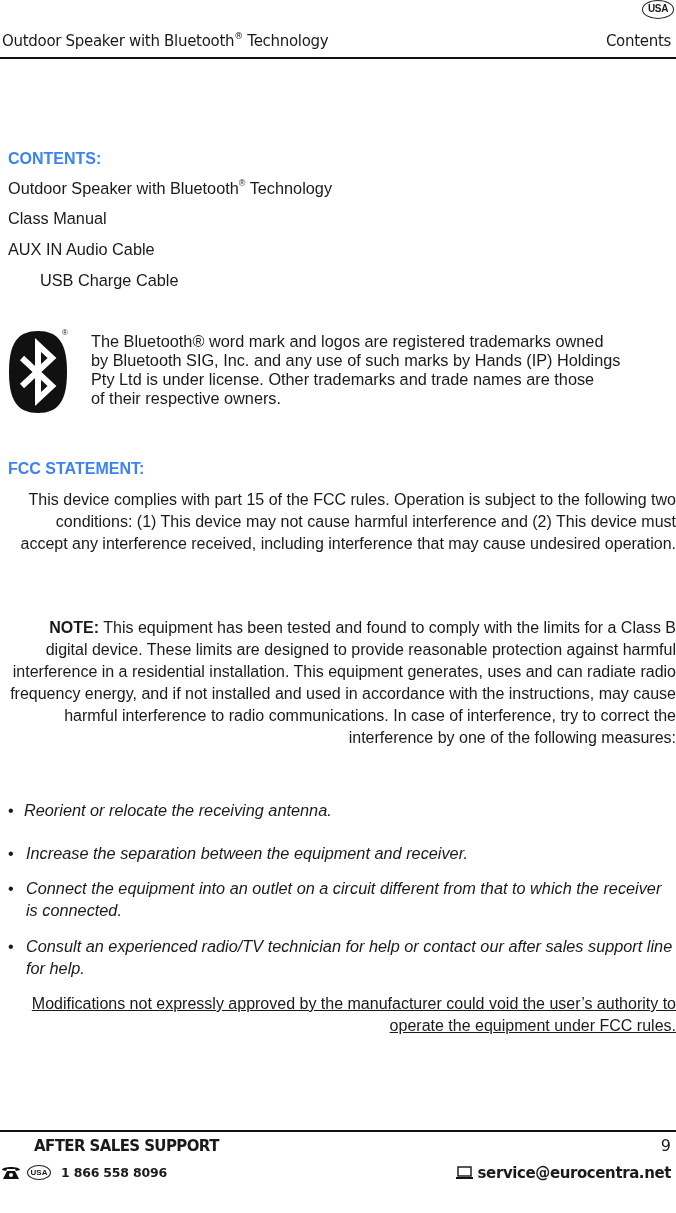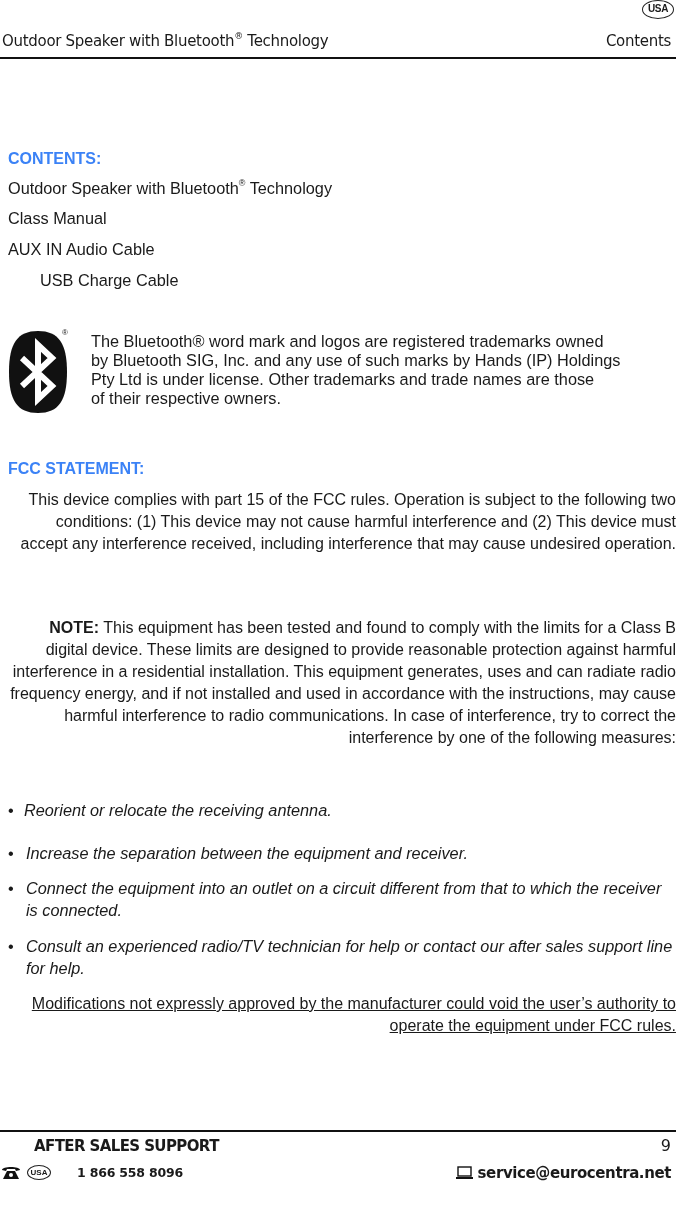--- a/index.html
+++ b/index.html
@@ -18,21 +18,21 @@
   .bt-reg { position:absolute; left:62px; top:328px; font-size:8px; }
   .bt-text { position:absolute; left:91px; top:332px; width:590px; font-size:16.3px; line-height:19px; }
   .bullet { position:absolute; left:8px; width:668px; font-size:16.3px; line-height:22px; }
   .bullet .dot { position:absolute; left:0; top:0; }
   .bullet .txt { position:absolute; left:18px; width:650px;font-style:italic; }
   .ftr-rule { position:absolute; left:0; top:1130px; width:676px; height:2px; background:#111; }
   .ftr-title { position:absolute; left:6px; top:1137px; font-family:"DejaVu Sans", sans-serif; font-weight:bold; font-size:15px; letter-spacing:-0.6px;margin-left:28px; }
   .ftr-page { position:absolute; right:5px; top:1136px; font-family:"DejaVu Sans", sans-serif; font-size:16px; }
   .ftr-phone-row { position:absolute; left:1px; top:1165px; display:flex; align-items:center; gap:6px; }
   .usa-small { width:24px; height:15px; border:1px solid #222; border-radius:50%; box-sizing:border-box; font-size:8px; font-weight:bold; text-align:center; line-height:13px; }
-  .phone-num { font-family:"DejaVu Sans", sans-serif; font-weight:bold; font-size:12.5px; margin-left:20px; letter-spacing:-0.2px; }
+  .phone-num { font-family:"DejaVu Sans", sans-serif; font-weight:bold; font-size:12.5px; margin-left:4px; letter-spacing:-0.2px; }
   .ftr-email-row { position:absolute; right:5px; top:1164px; display:flex; align-items:center; gap:5px; }
   .email { font-family:"DejaVu Sans", sans-serif; font-weight:bold; font-size:15px; letter-spacing:-0.4px; }
   .ftr-meta { position:absolute; top:1200px; font-family:"DejaVu Sans", sans-serif; font-size:12px; letter-spacing:-0.3px;margin-top:44px; }
 </style>
 </head>
 <body>
 
 <div class="usa-badge">USA</div>
 <div class="hdr hdr-left"><span>Outdoor Speaker with Bluetooth</span><span class="sup">®</span><span> Technology</span></div>
 <div class="hdr hdr-right">Contents</div>

